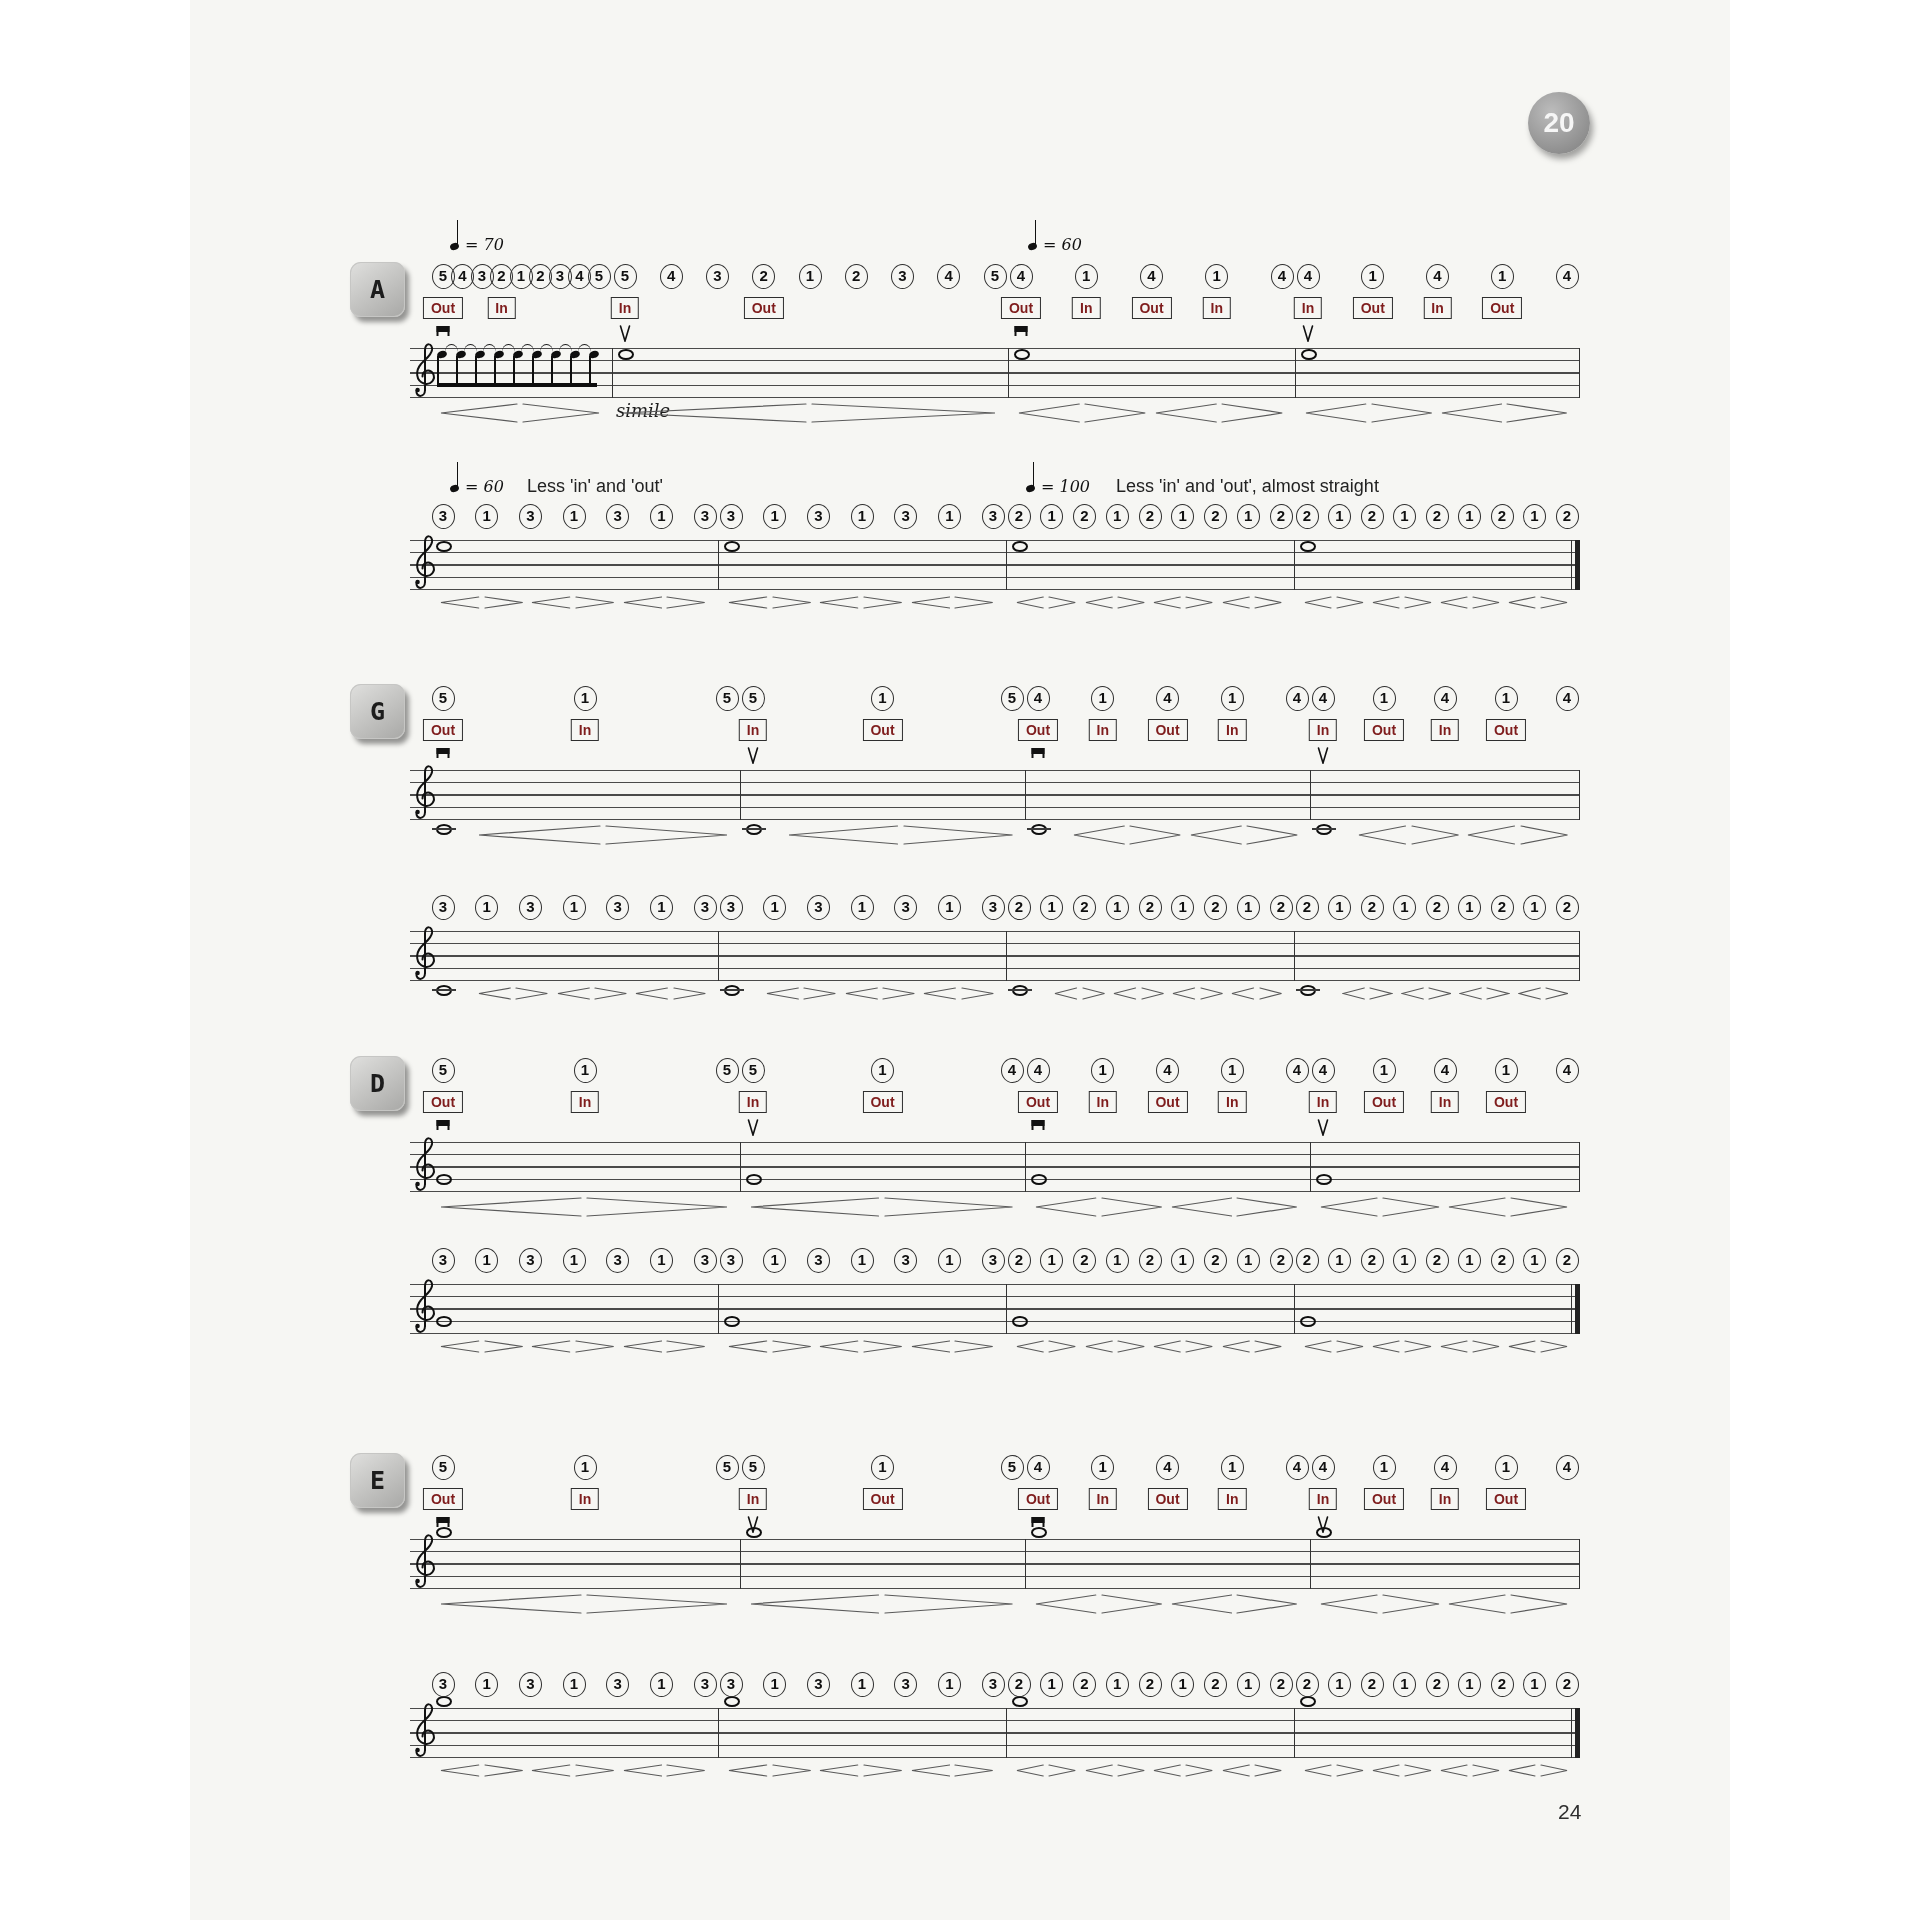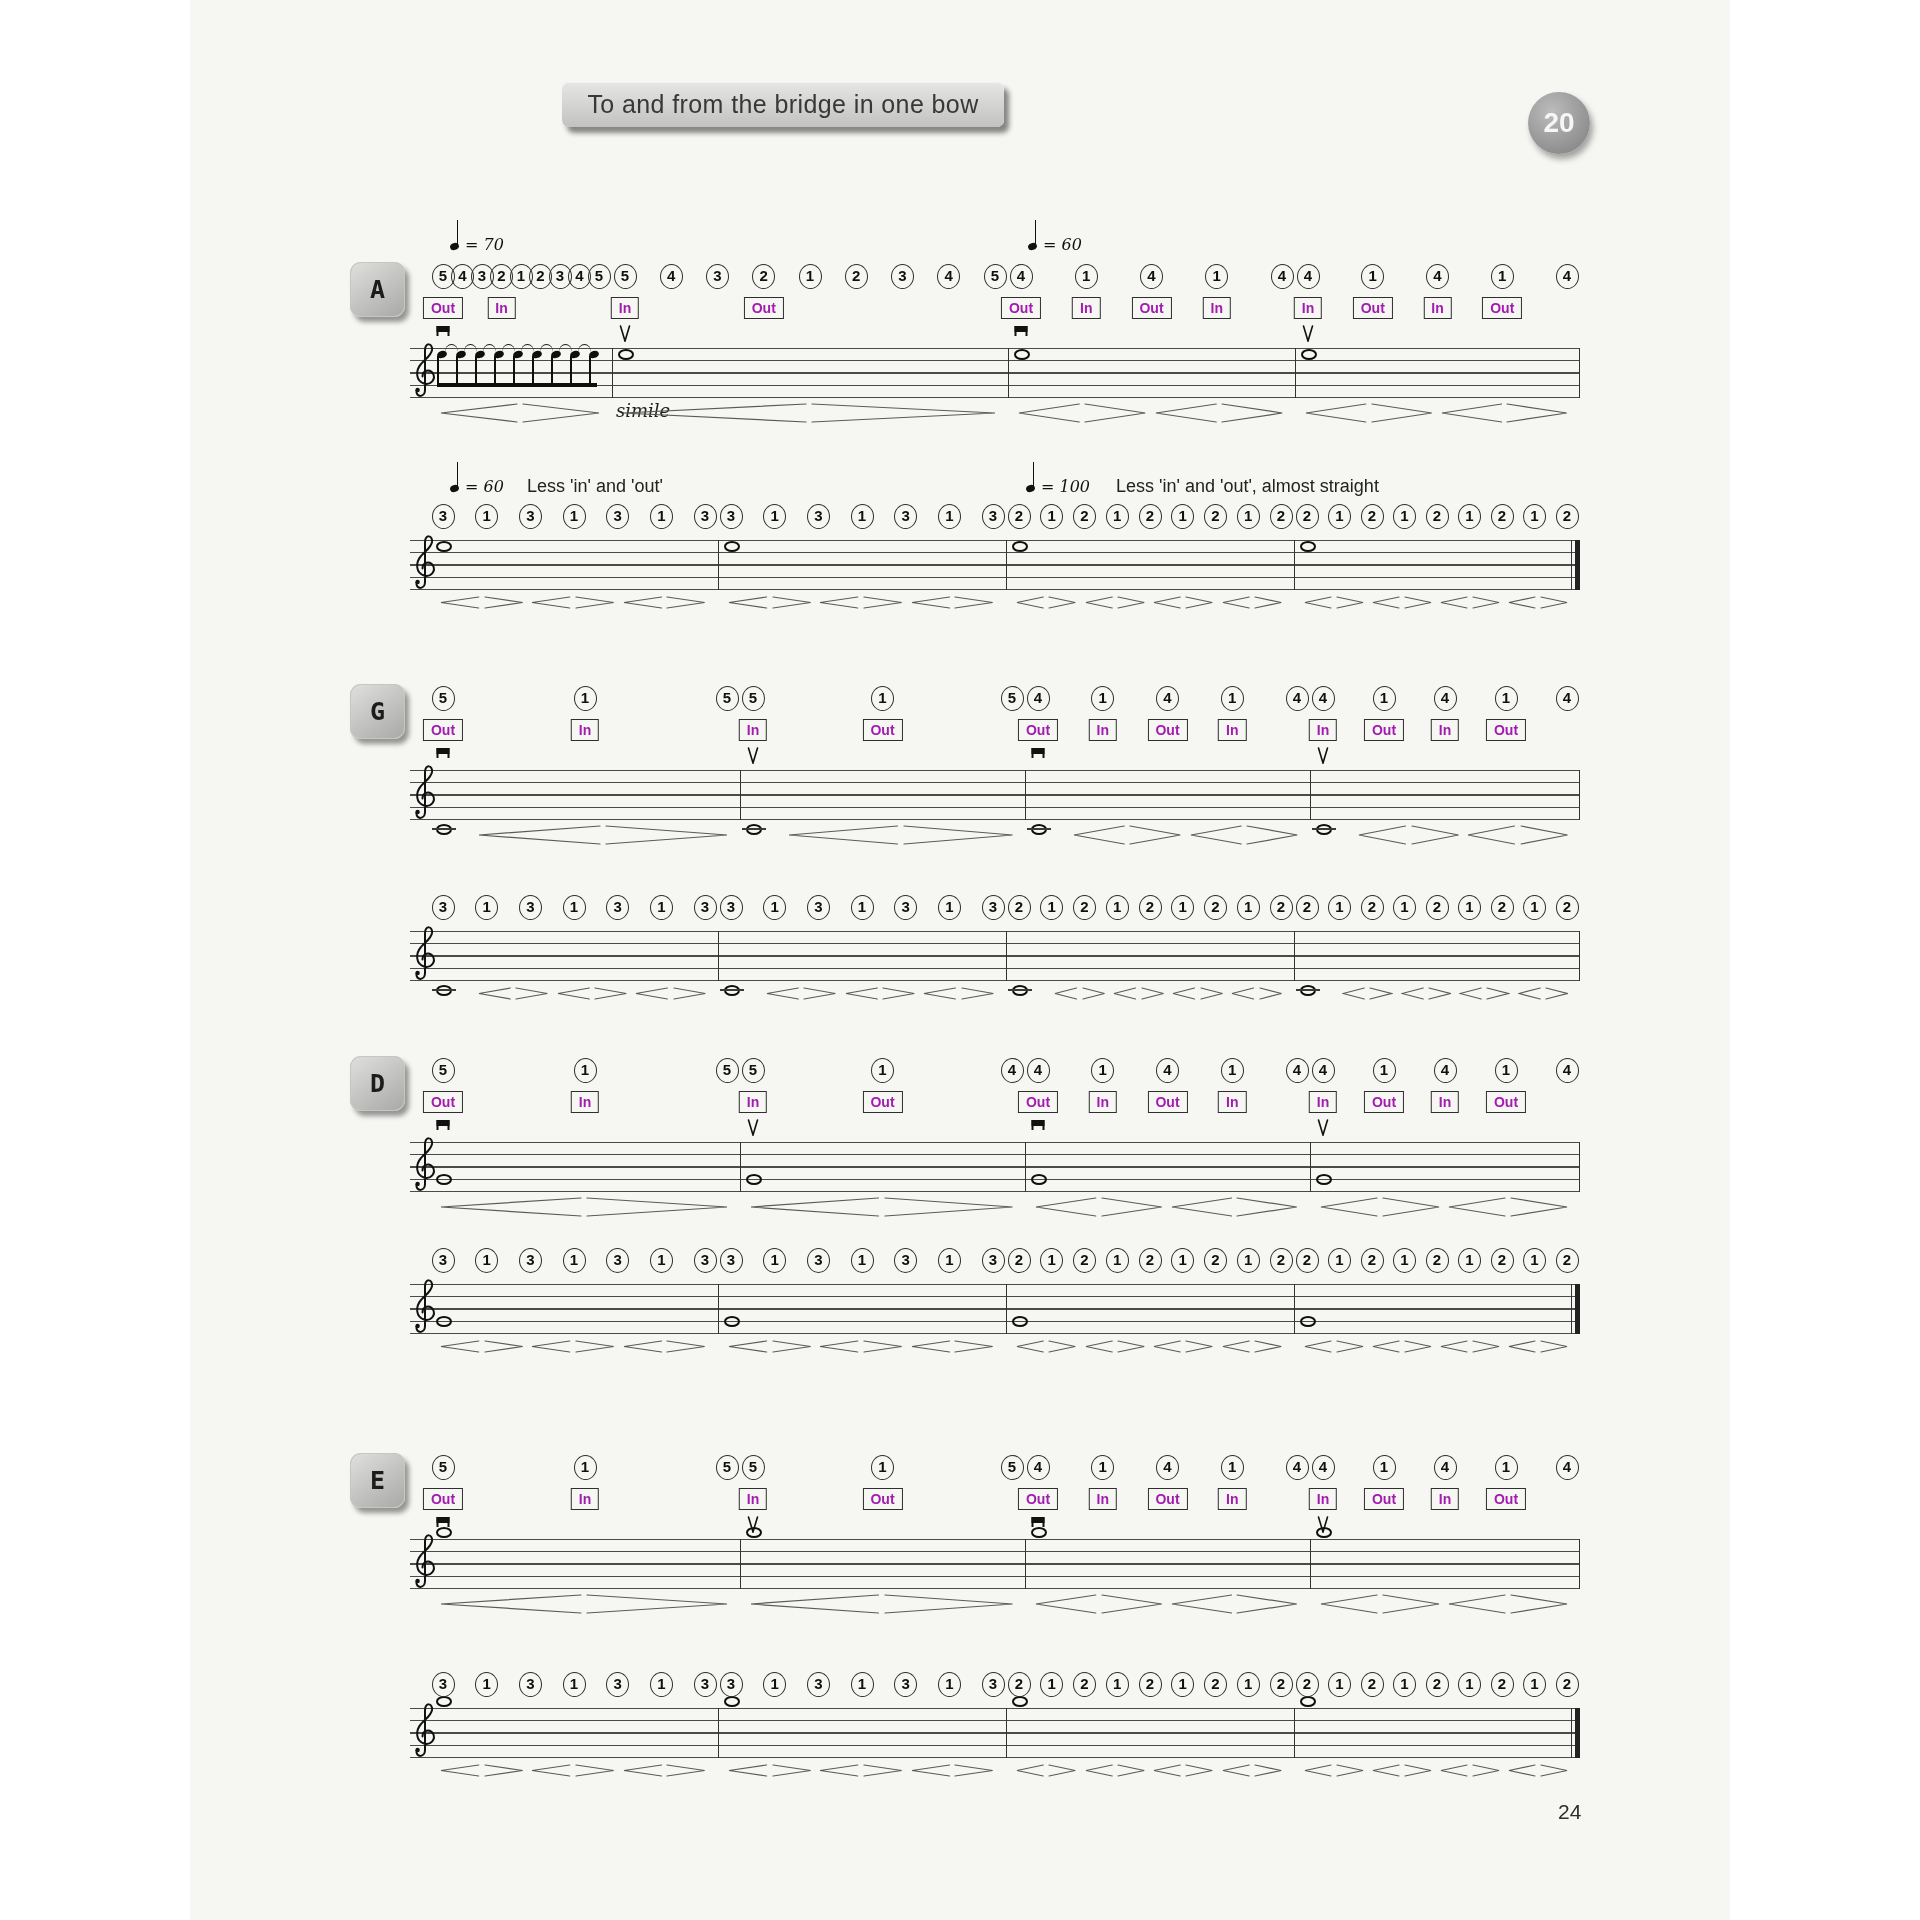--- a/index.html
+++ b/index.html
@@ -16,21 +16,21 @@
   .badge span{font:bold 28px/62px "Liberation Sans",sans-serif;color:#f6f6f6;}
   .pagenum{position:absolute;left:1368px;top:1800px;font:21px "Liberation Sans",sans-serif;color:#2e2e2e;}
   .mline{position:absolute;left:0;width:1540px;}
   .strlabel{position:absolute;left:160px;width:55px;height:55px;border-radius:11px;
     background:linear-gradient(145deg,#e0e0de,#a8a8a6);
     box-shadow:4px 5px 5px rgba(0,0,0,0.4), inset 0 0 0 1px #c6c6c4;
     font:bold 25px/55px "DejaVu Sans Mono",monospace;text-align:center;color:#1c1c1c;}
   .cnum{position:absolute;width:23px;height:25px;border:1.6px solid #2e2e2e;border-radius:50%;
     font:bold 15px/22px "Liberation Sans",sans-serif;text-align:center;color:#101010;box-sizing:border-box;}
   .obox{position:absolute;transform:translateX(-50%);border:1.6px solid #2e2e2e;
-    font:bold 14px/1 "Liberation Sans",sans-serif;padding:3px 7px;color:#a21caf;white-space:nowrap;}
+    font:bold 14px/1 "Liberation Sans",sans-serif;padding:3px 7px;color:#7f1d1d;white-space:nowrap;}
   .staff{position:absolute;height:50px;
     background:repeating-linear-gradient(to bottom,#4a4a4a 0,#4a4a4a 1.2px,transparent 1.2px,transparent 12.2px);}
   .bar{position:absolute;top:0;width:1.4px;height:50px;background:#333;}
   .barthick{position:absolute;top:0;width:5px;height:50px;background:#222;}
   .wnote{position:absolute;width:16px;height:11px;border:2.6px solid #0e0e0e;border-radius:50%;box-sizing:border-box;}
   .ledger{position:absolute;height:1.5px;background:#3a3a3a;}
   .nhead{position:absolute;width:9.5px;height:7px;background:#0e0e0e;border-radius:50%;transform:rotate(-18deg);}
   .nstem{position:absolute;width:1.4px;background:#0e0e0e;}
   .beam{position:absolute;height:4.6px;background:#0e0e0e;}
   .arc{position:absolute;height:7px;border-top:1.6px solid #1a1a1a;border-radius:50% 50% 0 0 / 100% 100% 0 0;}
@@ -41,23 +41,20 @@
   .tstem{position:absolute;left:12px;top:0;width:1.4px;height:27px;background:#111;}
   .thead{position:absolute;left:5px;top:23px;width:9px;height:7px;background:#111;border-radius:50%;transform:rotate(-18deg);}
   .tval{position:absolute;left:20px;top:15px;font:italic 16px "DejaVu Serif",serif;color:#111;white-space:nowrap;}
   .ttext{position:absolute;top:14px;font:18px "Liberation Sans",sans-serif;color:#222;white-space:nowrap;}
   .simile{position:absolute;font:italic 18px "DejaVu Serif",serif;color:#1d1d1d;}
 </style>
 </head>
 <body>
 
 <div class="page">
-  <div class="banner">
-    <span>To and from the bridge in one bow</span>
-  </div>
   <div class="badge">
     <span>20</span>
   </div>
   <div id="music" style="position:absolute;inset:0;">
       <div class="mline" style="top: 218px; height: 215px;">
         <div class="strlabel" style="top: 44px;">A</div>
         <div class="staff" style="left: 220px; top: 130px; width: 1170px;">
           <svg width="26" height="72" style="position: absolute; left: 2px; top: -10px;">
             <path d="M13 52 L13 12 C13 4 21 5 20 12 C19 18 13 21 9 26 C3 33 4 43 12 45.5 C19 47.5 24 41 21 35.5 C18 30.5 10.5 32 10.5 38.5" fill="none" stroke="#111" stroke-width="2" stroke-linecap="round"></path>
             <path d="M13 52 C13 60 3.5 59.5 4.5 52.5" fill="none" stroke="#111" stroke-width="2" stroke-linecap="round"></path>

